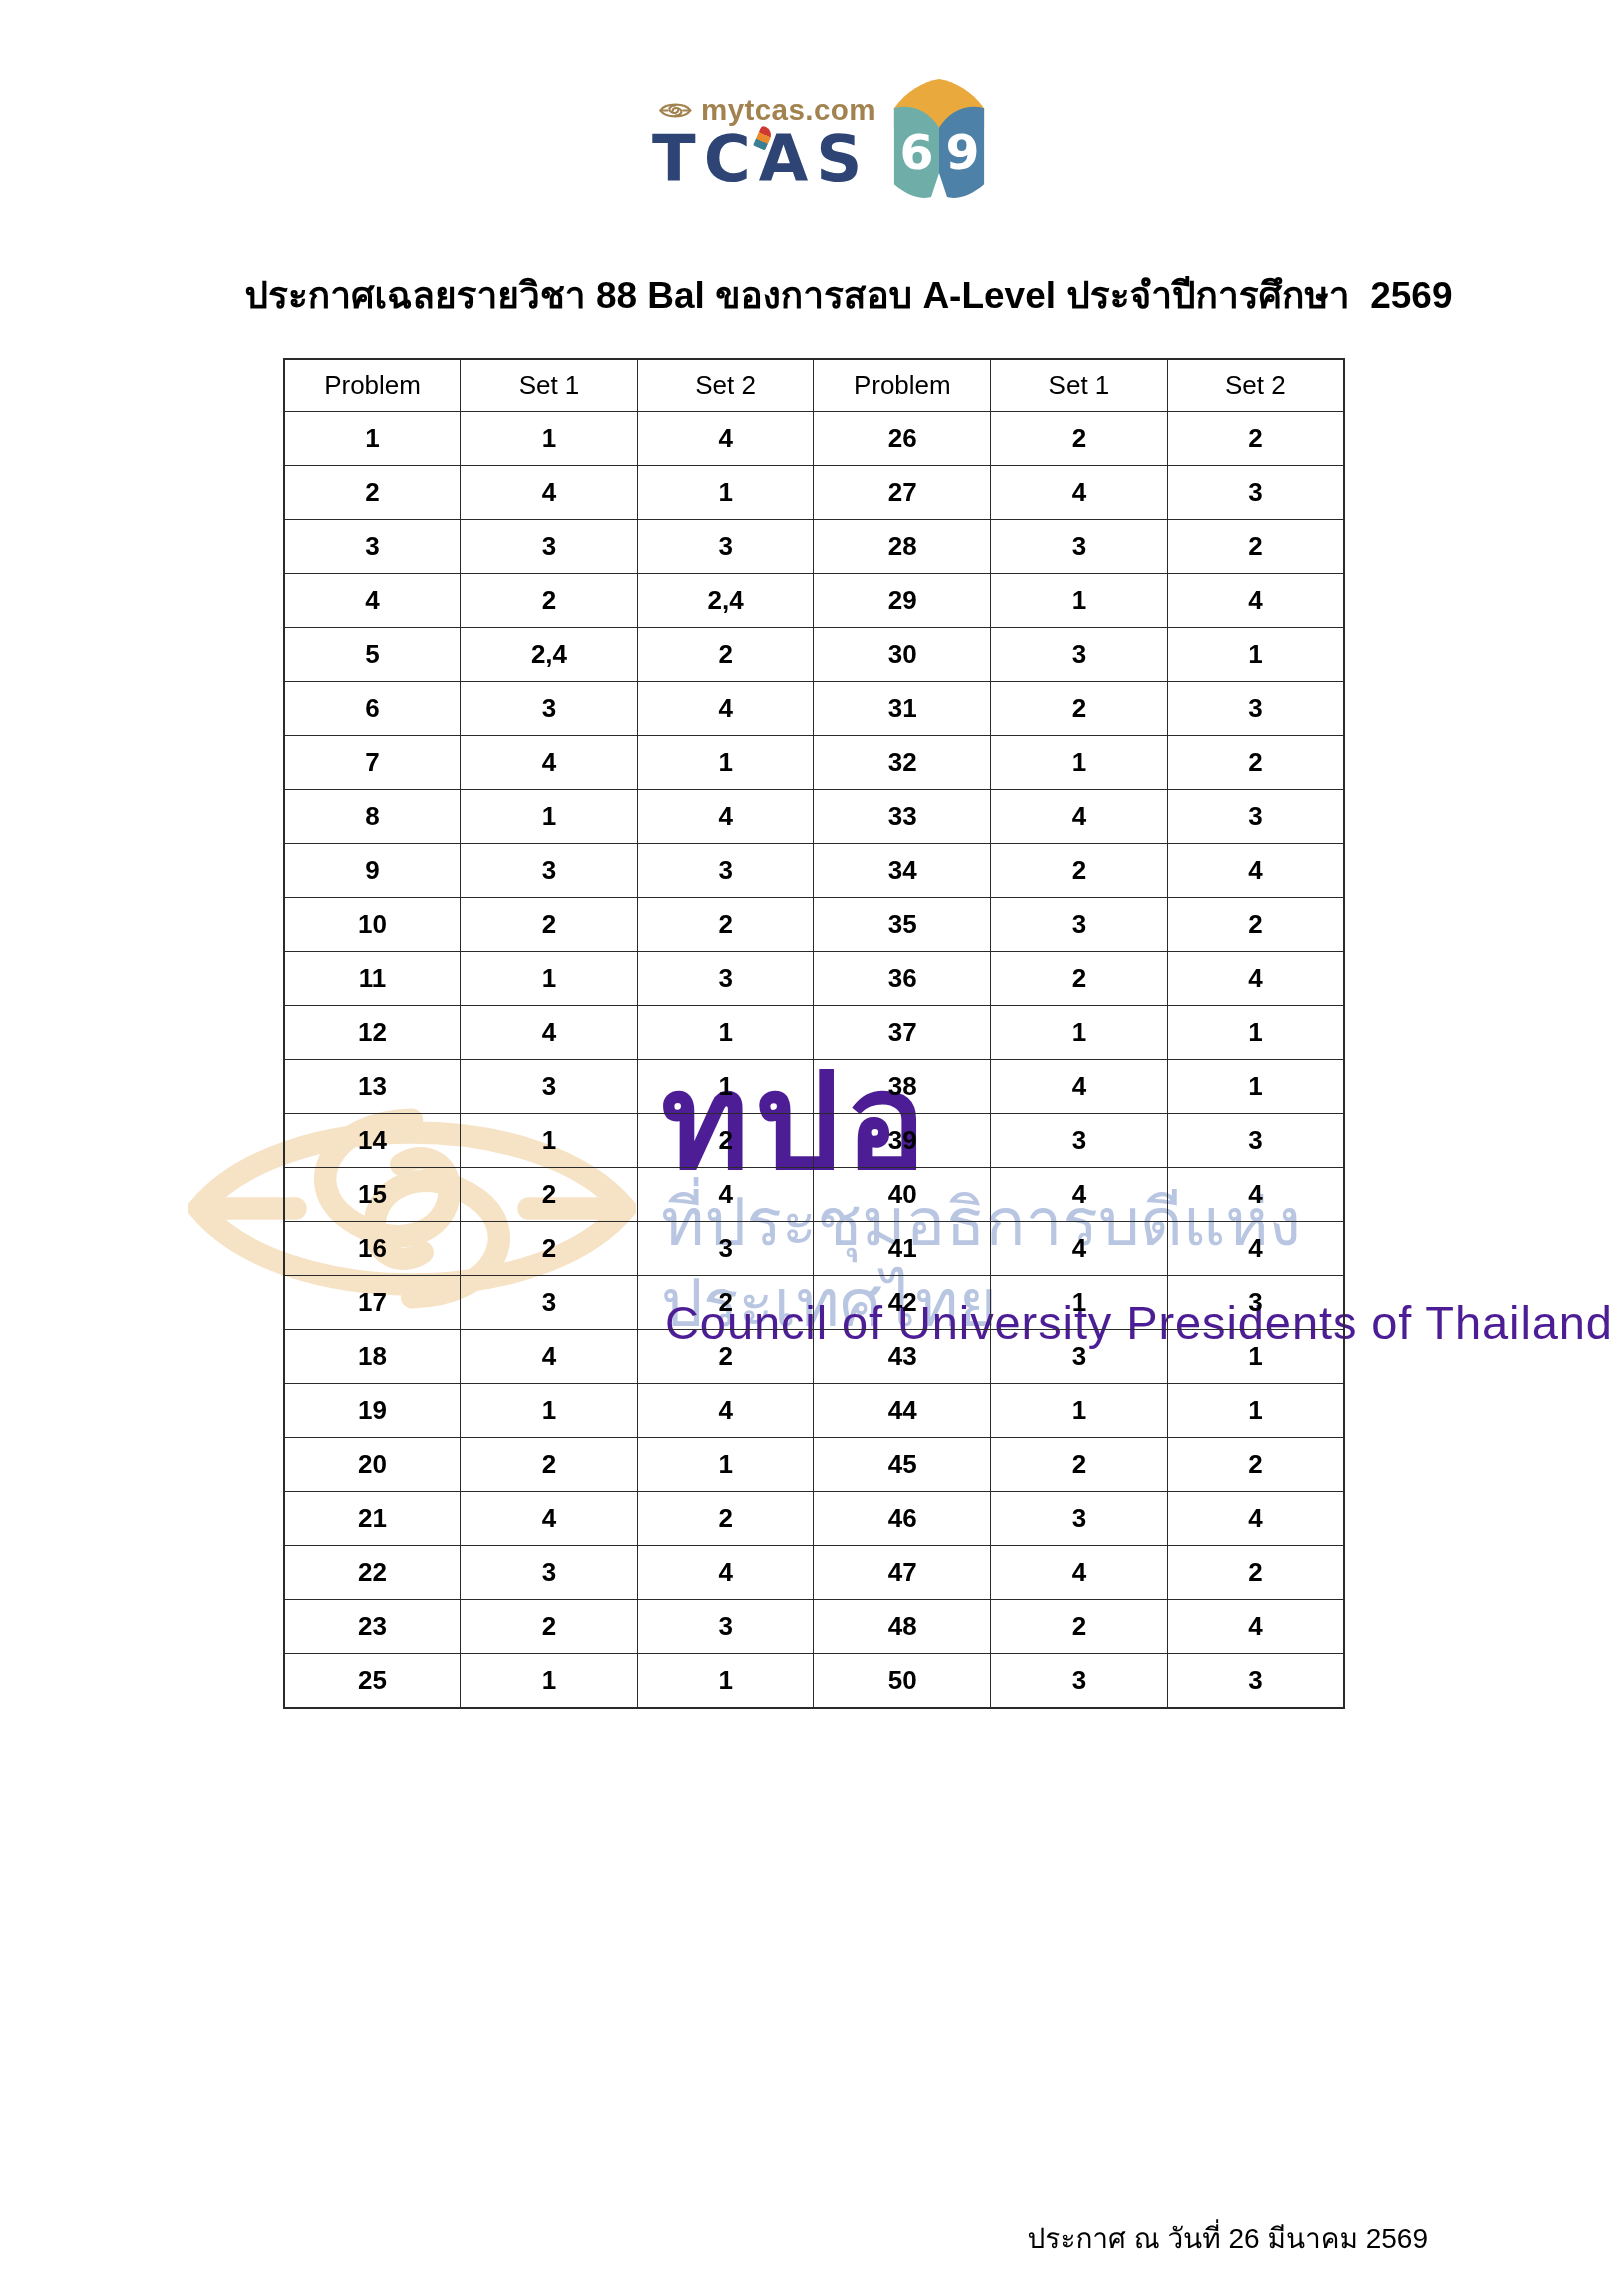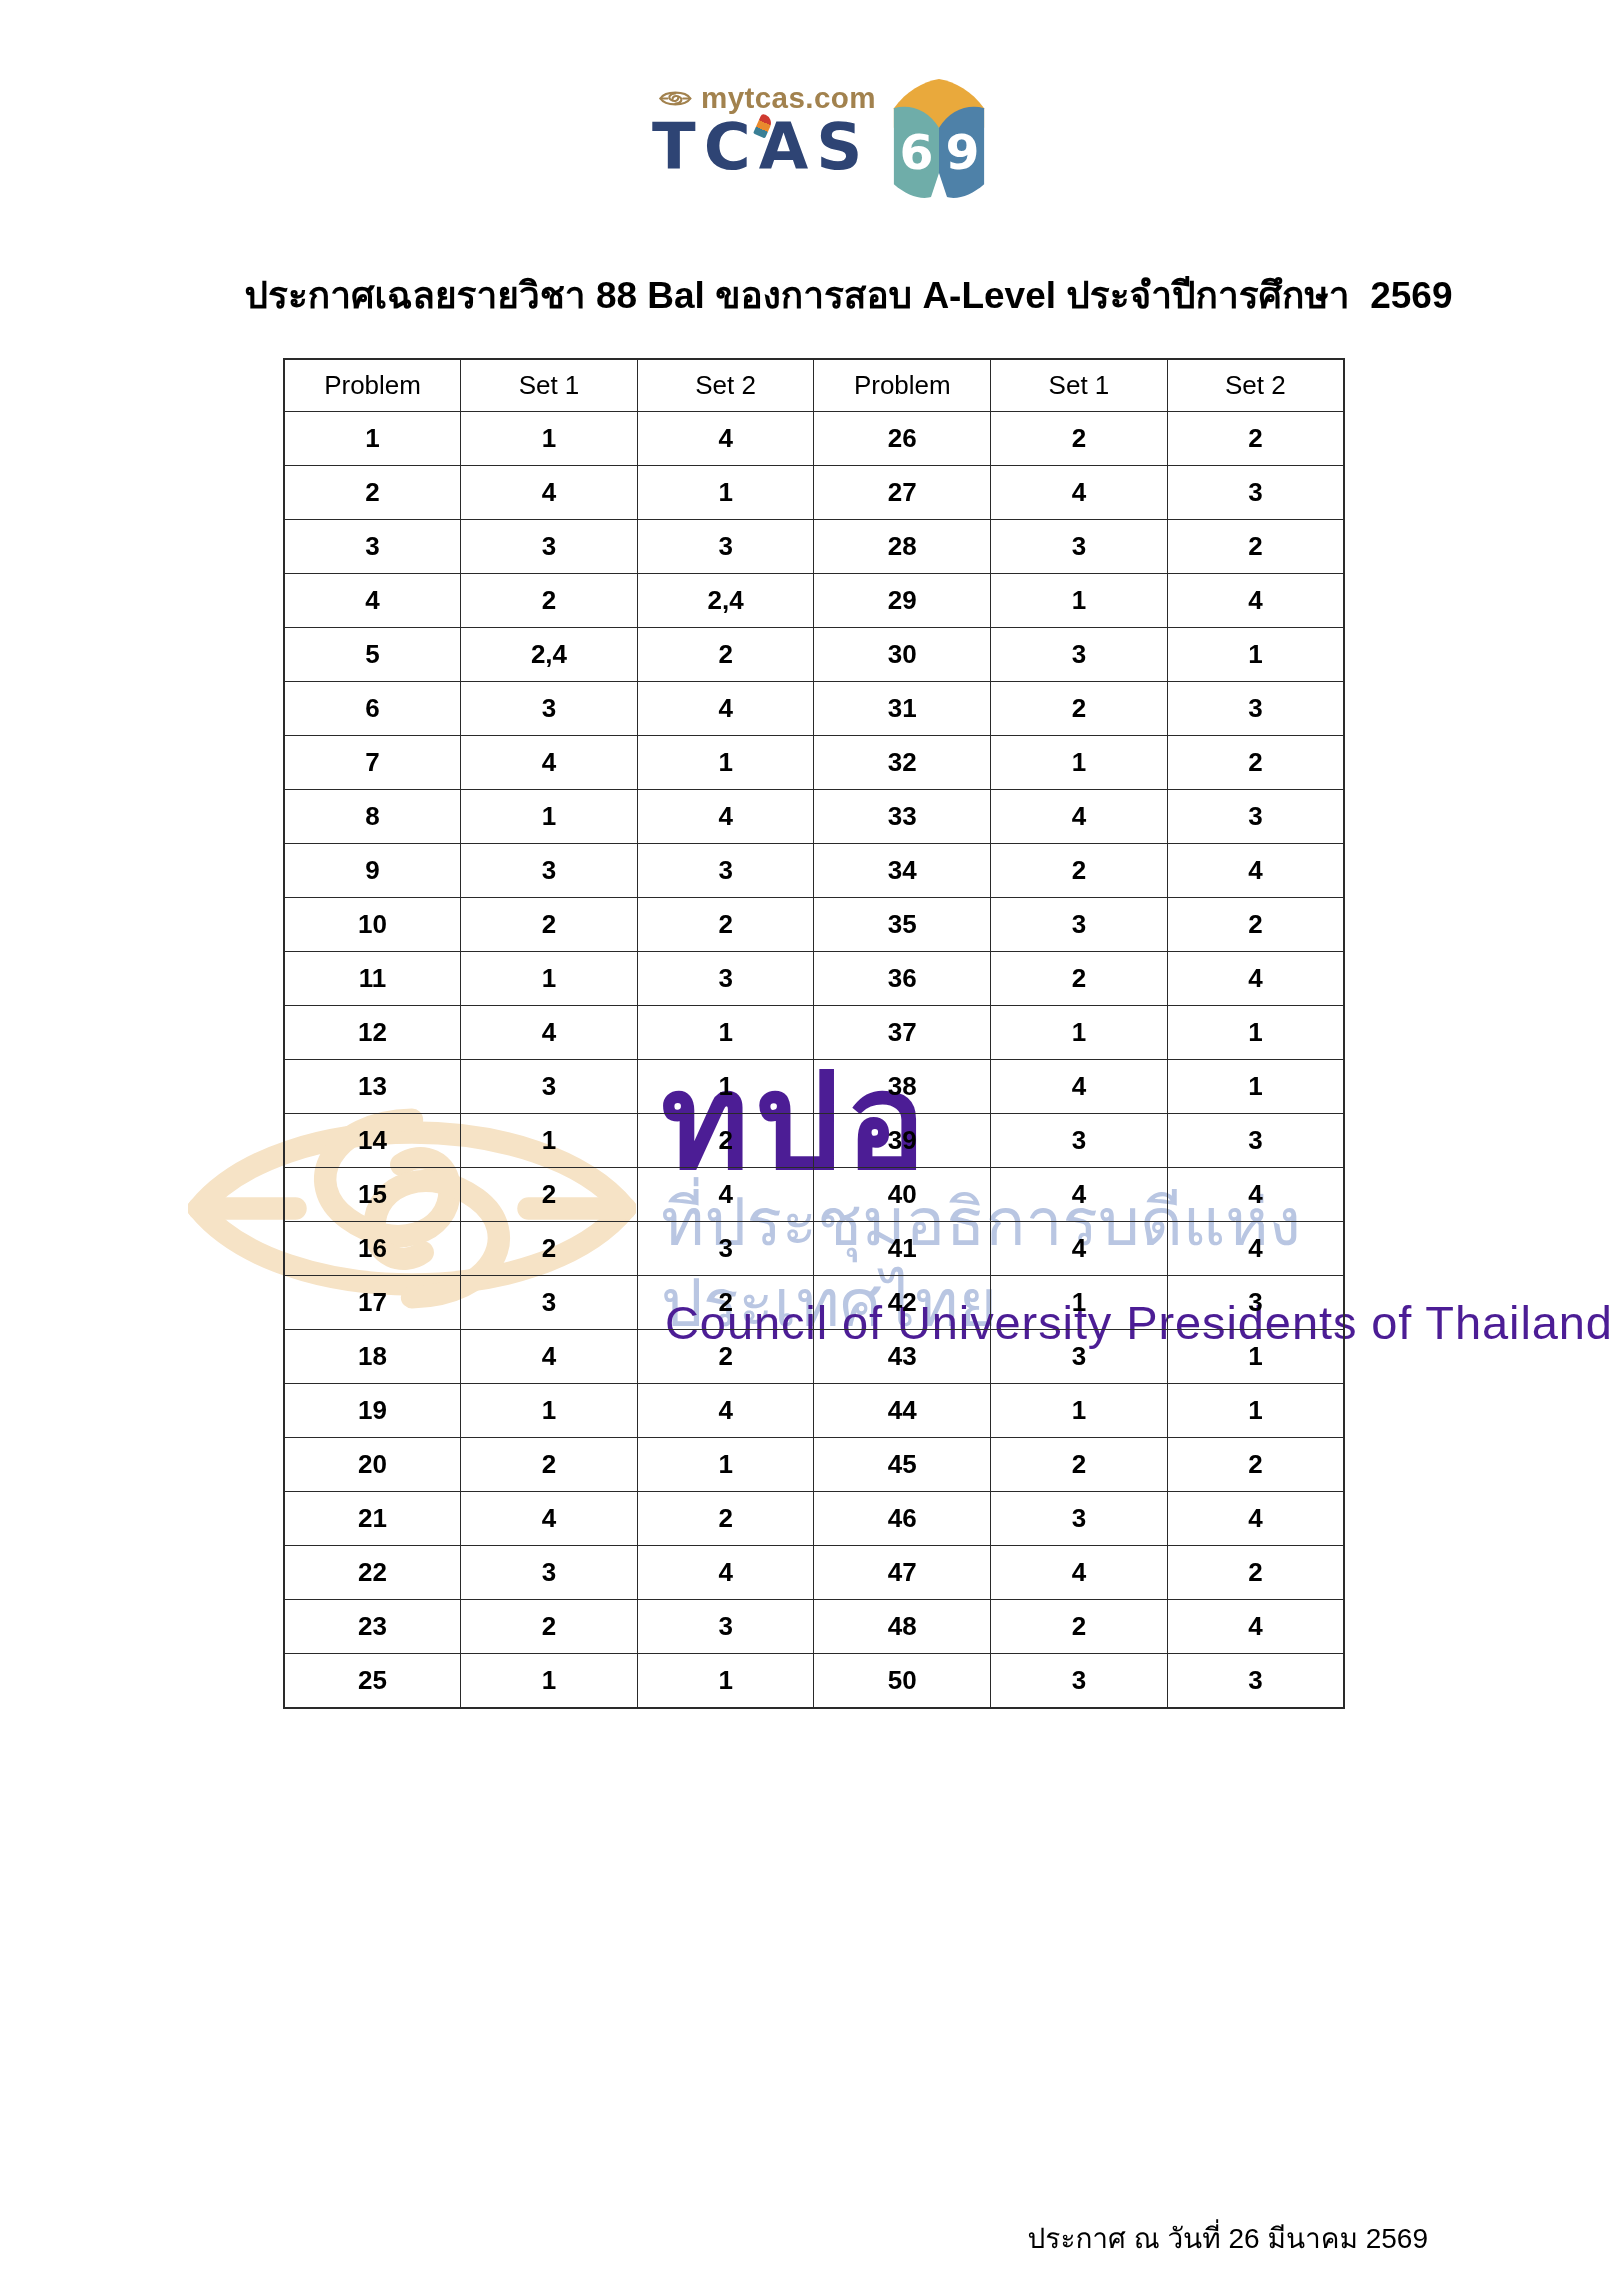--- a/index.html
+++ b/index.html
@@ -7,21 +7,21 @@
     position:relative;
     width:1621px;height:2293px;
     background:#ffffff;
     overflow:hidden;
     font-family:"Liberation Sans", sans-serif;
     color:#111;
   }
 
   
   .logo{position:absolute;left:652px;top:77px;width:349px;height:136px;z-index:3;}
-  .logo-left{position:absolute;left:0;top:4px;width:224px;}
+  .logo-left{position:absolute;left:0;top:16px;width:224px;}
   .site-line{display:flex;align-items:center;gap:9px;margin-left:7.2px;}
   .eye-icon{width:41px;height:27px;display:block;}
   .site-label{
     font-size:29.6px;font-weight:bold;color:#a2824e;letter-spacing:0.4px;
     font-family:"Liberation Sans", sans-serif;
   }
   .brand-row{position:relative;margin-top:3.6px;}
   .brand{
     font-size:64px;line-height:56px;font-weight:800;color:#2e4474;
     letter-spacing:8px;font-family:"DejaVu Sans", sans-serif;

